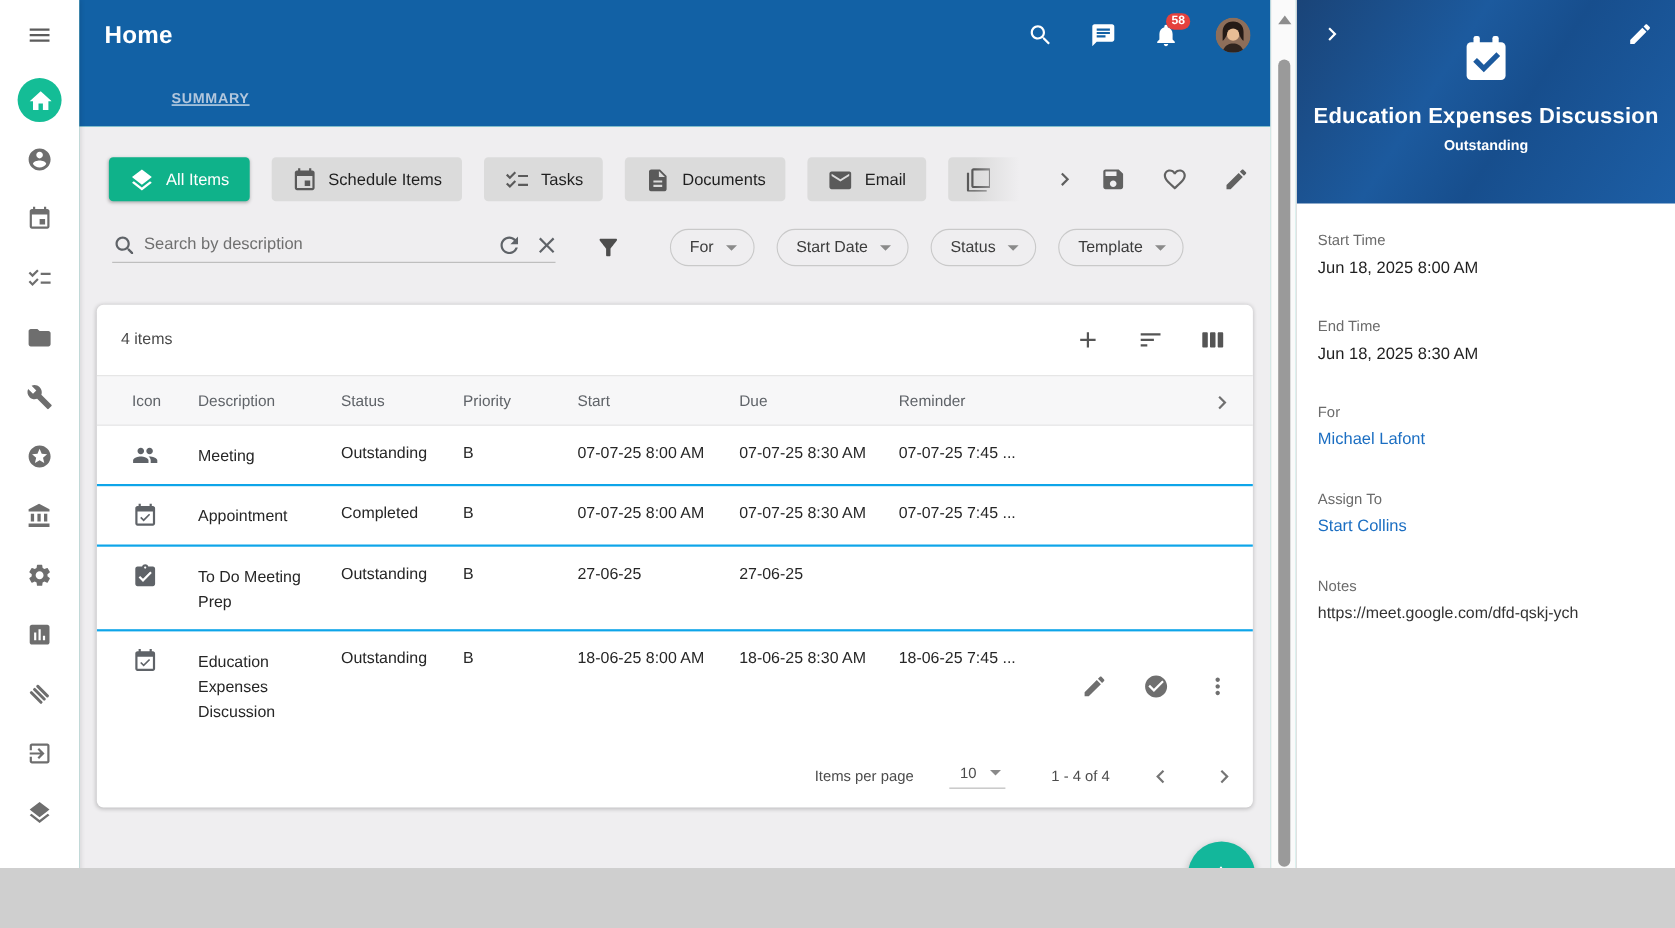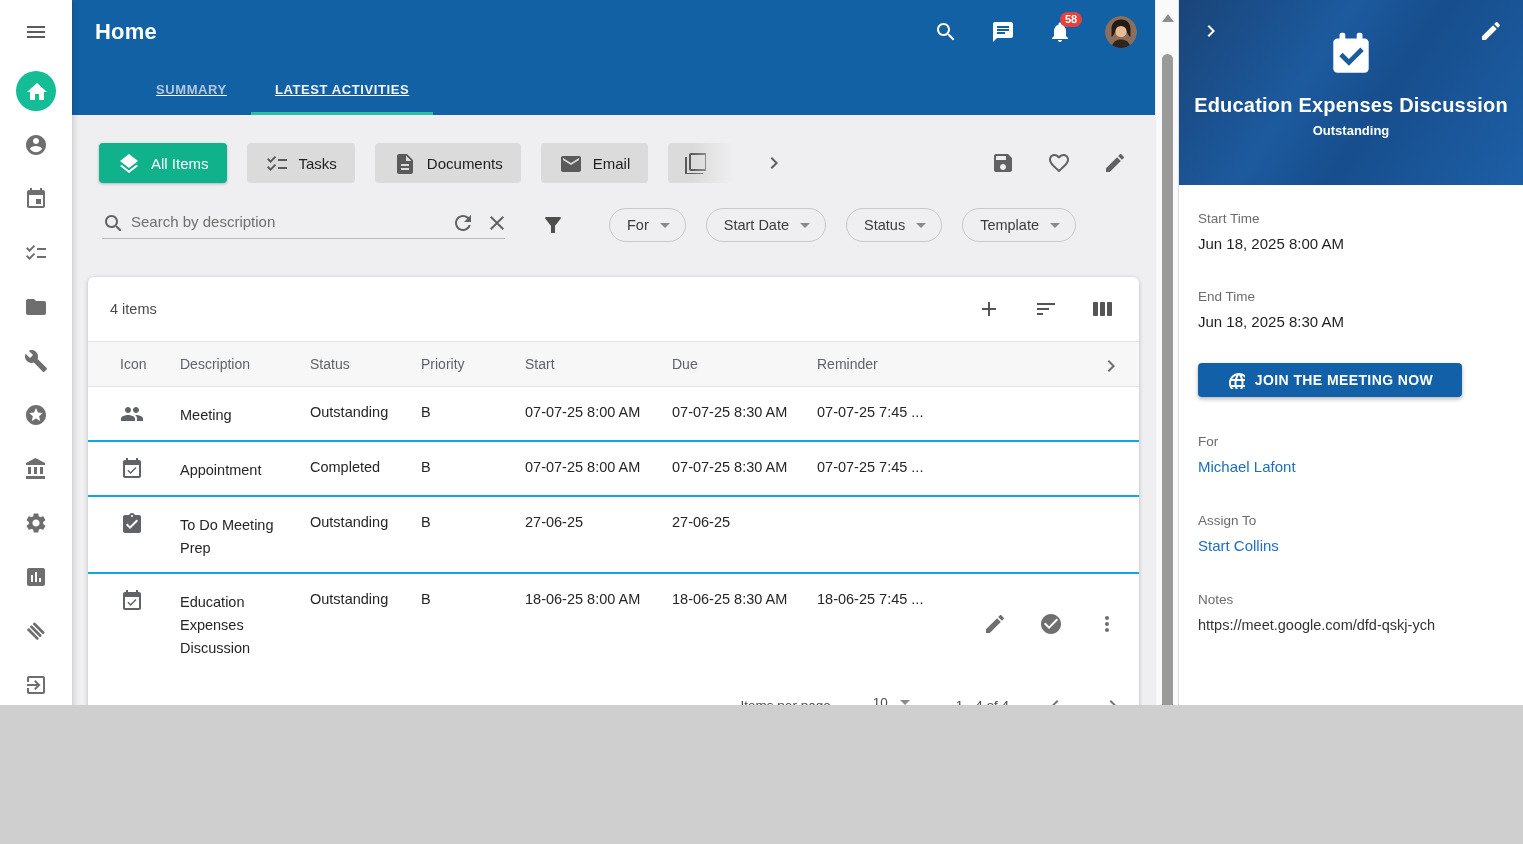--- a/index.html
+++ b/index.html
@@ -1,18 +1,18 @@
 <!DOCTYPE html>
 <html><head>
 <meta charset="utf-8">
 <style>
   * { margin:0; padding:0; box-sizing:border-box; }
   html,body { background:#cfcfcf; }
   body { font-family:"Liberation Sans", sans-serif; }
-  .screen { position:relative; width:1523px; height:705px; background:#14b8a6; overflow:hidden; }
+  .screen { position:relative; width:1523px; height:789px; background:#14b8a6; overflow:hidden; }
 
   svg.ic { width:24px; height:24px; fill:currentColor; display:block; }
 
   
   .sidebar { position:absolute; left:0; top:0; width:72px; height:844px; background:#fff;
              box-shadow:2px 0 5px rgba(0,0,0,.14); z-index:6; display:flex; flex-direction:column; align-items:center; }
   .sb-menu { height:64px; display:flex; align-items:center; justify-content:center; color:#5c5c5c; width:100%; cursor:pointer; }
   .sb-item { height:54px; display:flex; align-items:center; justify-content:center; color:#6e6e6e; width:100%; cursor:pointer; }
   .sb-home { width:40px; height:40px; border-radius:50%; background:#14bd96; color:#fff; display:flex; align-items:center; justify-content:center; }
   .sb-home svg.ic { width:22px; height:22px; }
@@ -346,32 +346,37 @@
               <circle cx="16" cy="16" r="16" fill="#8d6e5a"></circle>
               <path d="M16 3.5c-6.2 0-9.5 4.2-9.5 9.5v8c2.2-1.2 3.8-5.5 3.8-5.5s.7 2.2 5.7 2.2 5.7-2.2 5.7-2.2 1.6 4.3 3.8 5.5v-8c0-5.3-3.3-9.5-9.5-9.5z" fill="#241a16"></path>
               <circle cx="16" cy="15.5" r="5.6" fill="#e8bd95"></circle>
               <path d="M7 29.5c1.6-4.5 5.5-6 9-6s7.4 1.5 9 6c-2.6 2-5.6 2.5-9 2.5s-6.4-.5-9-2.5z" fill="#30241e"></path>
             </svg>
           </span>
         </div>
       </div>
       <div class="tabs">
         <div class="tab">SUMMARY</div>
-        <div class="tab active">LATEST ACTIVITIES</div>
       </div>
     </header>
 
     <div class="content">
 
       <div class="chip-row">
         <button class="chip active">
           <svg class="ic">
               <use href="#i-layers"></use>
             </svg>
           <span>All Items</span>
+        </button>
+        <button class="chip">
+          <svg class="ic">
+              <use href="#i-calendar"></use>
+            </svg>
+          <span>Schedule Items</span>
         </button>
         <button class="chip">
           <svg class="ic">
               <use href="#i-checklist"></use>
             </svg>
           <span>Tasks</span>
         </button>
         <button class="chip">
           <svg class="ic">
               <use href="#i-doc"></use>
@@ -632,26 +637,20 @@
       <div class="panel-title">Education Expenses Discussion</div>
       <div class="panel-status">Outstanding</div>
     </div>
     <div class="panel-body">
       <div class="fld-label">Start Time</div>
       <div class="fld-value">Jun 18, 2025 8:00 AM</div>
 
       <div class="fld-label fld-gap">End Time</div>
       <div class="fld-value">Jun 18, 2025 8:30 AM</div>
 
-      <button class="join-btn">
-        <svg class="ic">
-            <use href="#i-globe"></use>
-          </svg>
-        <span>JOIN THE MEETING NOW</span>
-      </button>
 
       <div class="fld-label fld-gap">For</div>
       <span class="link">Michael Lafont</span>
 
       <div class="fld-label fld-gap">Assign To</div>
       <span class="link">Start Collins</span>
 
       <div class="fld-label fld-gap">Notes</div>
       <div class="notes-val">https://meet.google.com/dfd-qskj-ych</div>
     </div>

